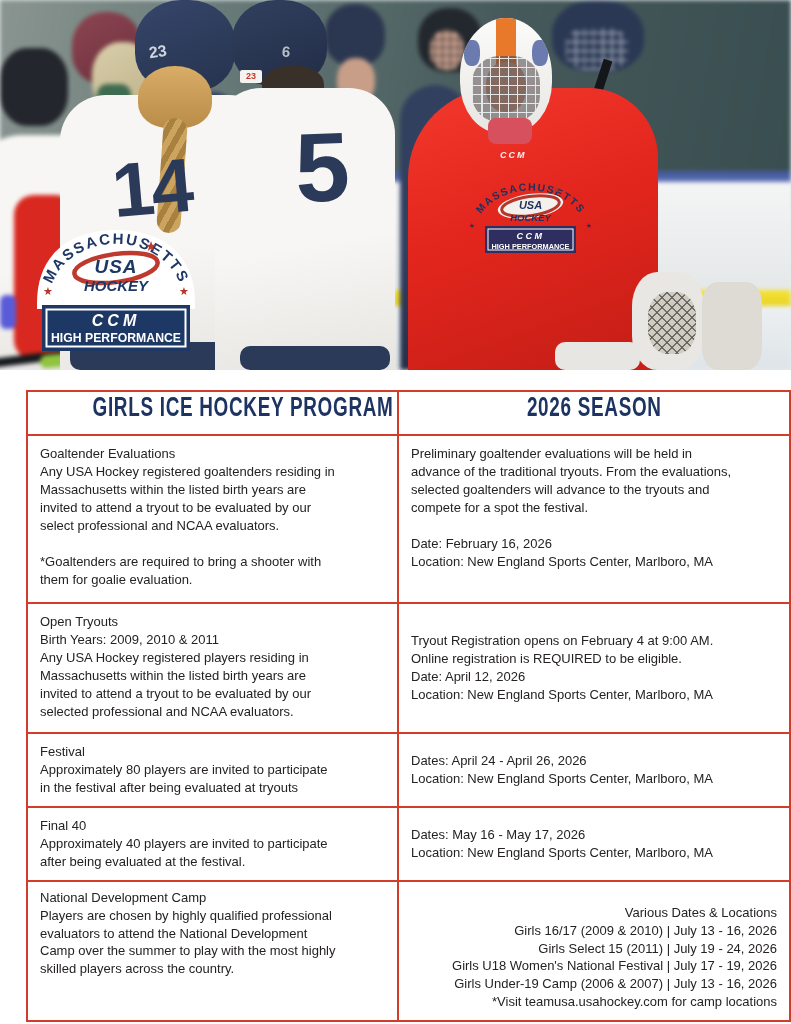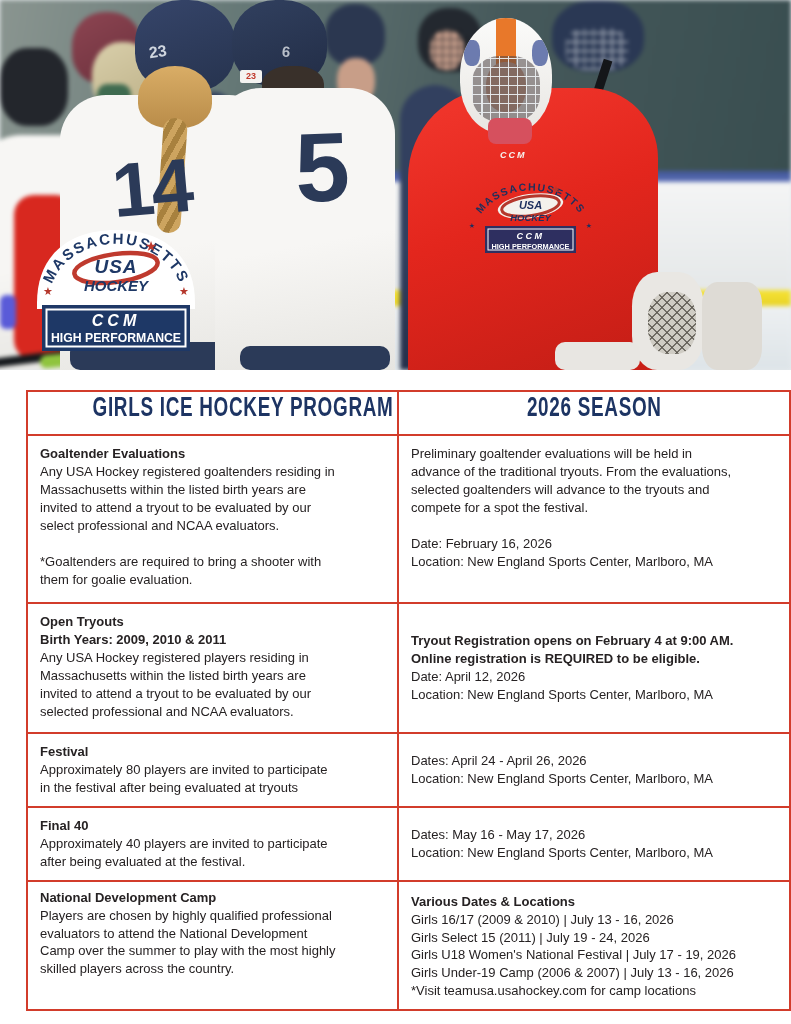--- a/index.html
+++ b/index.html
@@ -30,21 +30,21 @@
   .badge{position:absolute;left:35px;top:225px;width:162px;height:128px;z-index:30;}
   
   .tbl{position:absolute;left:14px;top:390px;width:763px;border-collapse:collapse;table-layout:fixed;margin-left:12px;}
   .tbl td,.tbl th{border:2.5px solid #d23c2b;box-sizing:border-box;vertical-align:top;padding:0;background:#fff;}
   .col-l{width:371px;}
   .col-r{width:392px;}
   .hcell{text-align:center;}
   .hdr{display:inline-block;transform:scaleX(0.7);transform-origin:center;
        font-size:27px;font-weight:bold;color:#1d3463;letter-spacing:1px;white-space:nowrap;}
   .cell{padding:9px 12px;font-size:13px;line-height:1.38;color:#262223;white-space:pre-line;}
-  .cell .t{font-weight:bold;}
+  .cell .t{font-weight:normal;}
   tr.vmid td{vertical-align:middle;}
   tr.vmid-r td.r{vertical-align:middle;}
 </style>
 </head>
 <body>
 
 <div class="page">
 
   <div class="photo">
 
@@ -236,21 +236,21 @@
       </tr>
 
       <tr style="height:123px;">
         <td>
             <div class="cell" style="padding-top:7px;"><div class="t">National Development Camp</div><div>Players are chosen by highly qualified professional
 evaluators to attend the National Development
 Camp over the summer to play with the most highly
 skilled players across the country.</div></div>
           </td>
         <td>
-            <div class="cell" style="padding-top:11px;"><div class="t">Various Dates &amp; Locations</div><div>Girls 16/17 (2009 &amp; 2010) | July 13 - 16, 2026
+            <div class="cell" style="padding-top:22px;text-align:right;"><div class="t">Various Dates &amp; Locations</div><div>Girls 16/17 (2009 &amp; 2010) | July 13 - 16, 2026
 Girls Select 15 (2011) | July 19 - 24, 2026
 Girls U18 Women's National Festival | July 17 - 19, 2026
 Girls Under-19 Camp (2006 &amp; 2007) | July 13 - 16, 2026
 *Visit teamusa.usahockey.com for camp locations</div></div>
           </td>
       </tr>
     </tbody>
   </table>
 
 </div>

